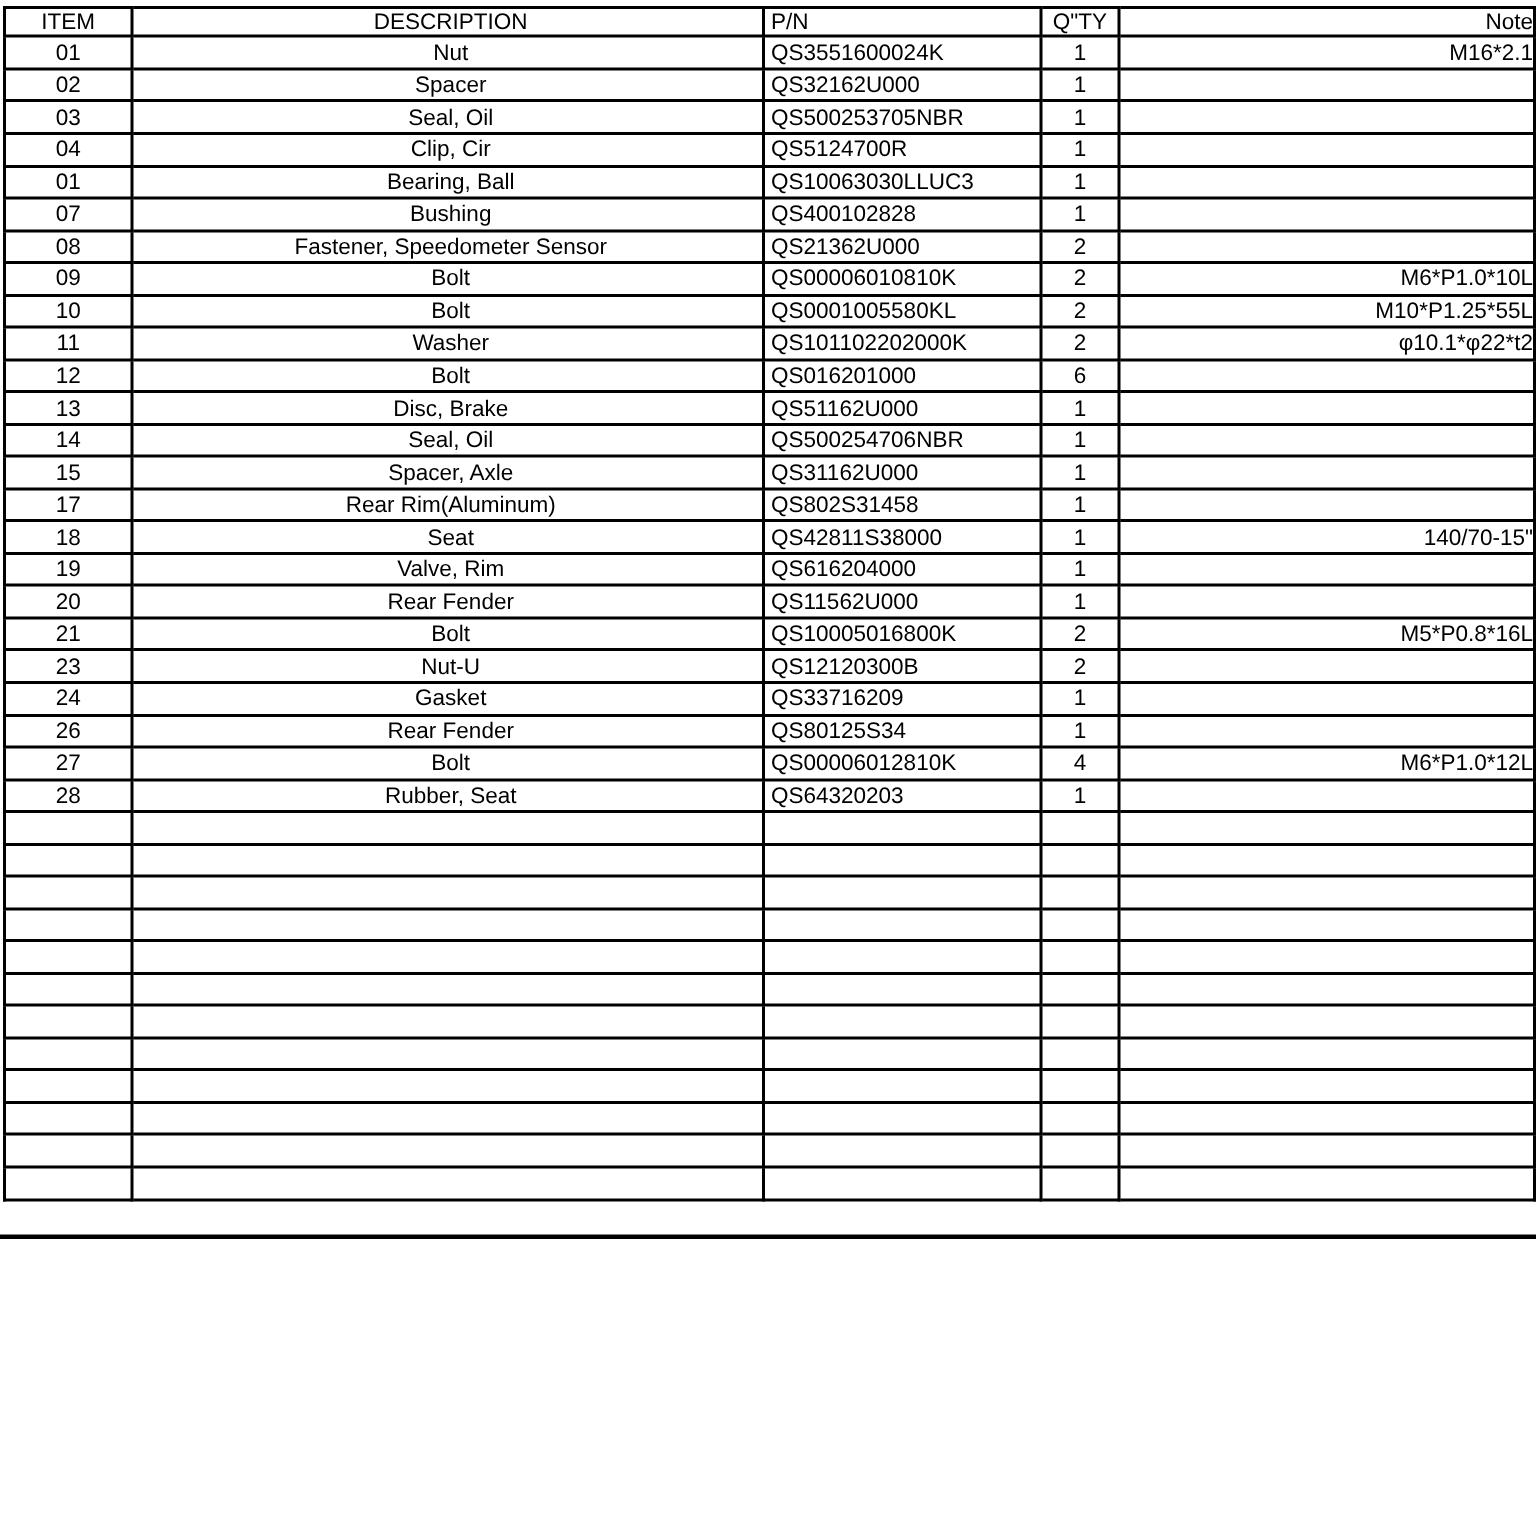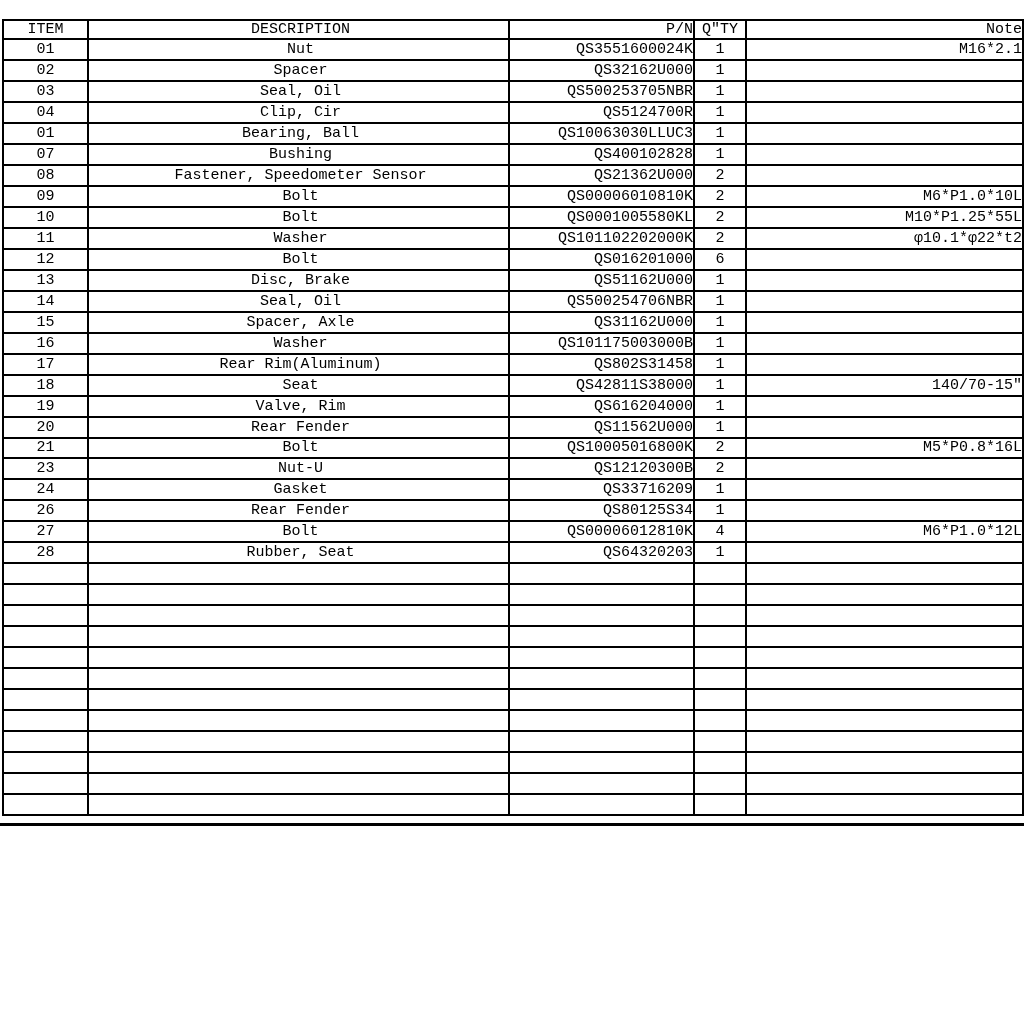--- a/index.html
+++ b/index.html
@@ -12,41 +12,40 @@
     width: 1024px;
     height: 1024px;
     background: #ffffff;
     font-family: "Liberation Sans", sans-serif;
     color: #000000;
     overflow: hidden;
   }
   table.parts-table {
     position: absolute;
     left: 2px;
-    top: 19px;
+    top: 4px;
     width: 1020px;
     height: 797px;
     border-collapse: collapse;
     table-layout: fixed;
-    font-family: Liberation Mono, monospace;
   }
   .parts-table th, .parts-table td {
     border: 2px solid #000000;
     font-size: 15px;
     font-weight: normal;
     line-height: 1;
     padding: 0;
     white-space: nowrap;
     overflow: hidden;
     vertical-align: middle;
   }
   .parts-table tr { height: 19.4px; }
   .col-item  { text-align: center; }
   .col-description { text-align: center; padding-left: 4px !important; }
-  .col-pn    { text-align: right; padding-left: 4px !important; }
+  .col-pn    { text-align: left; padding-left: 4px !important; }
   .col-qty   { text-align: center; }
   .col-note  { text-align: right; }
   .bottom-rule {
     position: absolute;
     left: 0;
     top: 823px;
     width: 1024px;
     height: 3px;
     background: #000000;
   }
@@ -165,27 +164,20 @@
           <td class="col-note"></td>
         </tr>
         <tr>
           <td class="col-item">15</td>
           <td class="col-description">Spacer, Axle</td>
           <td class="col-pn">QS31162U000</td>
           <td class="col-qty">1</td>
           <td class="col-note"></td>
         </tr>
         <tr>
-          <td class="col-item">16</td>
-          <td class="col-description">Washer</td>
-          <td class="col-pn">QS101175003000B</td>
-          <td class="col-qty">1</td>
-          <td class="col-note"></td>
-        </tr>
-        <tr>
           <td class="col-item">17</td>
           <td class="col-description">Rear Rim(Aluminum)</td>
           <td class="col-pn">QS802S31458</td>
           <td class="col-qty">1</td>
           <td class="col-note"></td>
         </tr>
         <tr>
           <td class="col-item">18</td>
           <td class="col-description">Seat</td>
           <td class="col-pn">QS42811S38000</td>

